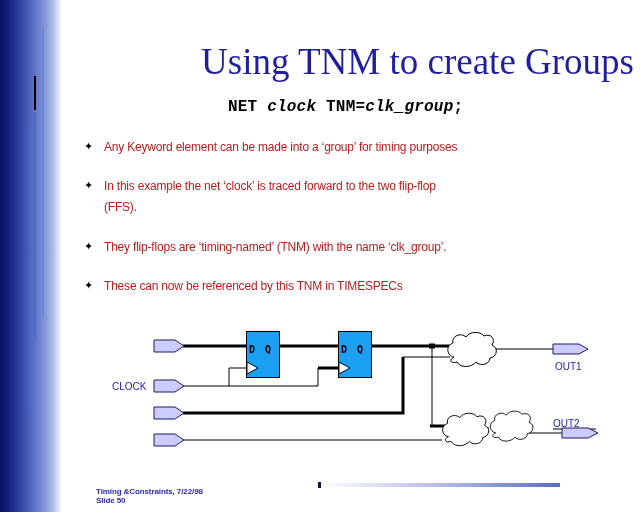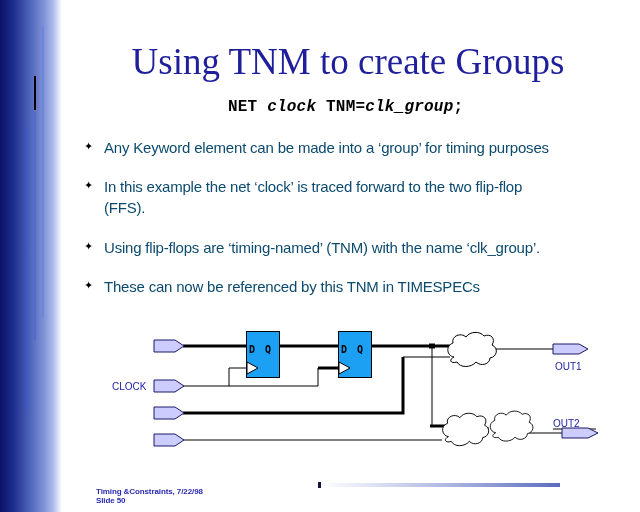--- a/index.html
+++ b/index.html
@@ -12,34 +12,34 @@
     position:absolute;left:0;top:0;width:62px;height:512px;
     background:linear-gradient(90deg,#0a1166 0%,#1e2e8e 22%,#4a60b8 46%,#7d90d6 70%,#afbcea 86%,#ffffff 100%);
   }
   .sline{position:absolute;width:2px;}
   .sline.l1{left:42px;top:27px;height:290px;background:#6d87dc;}
   .sline.l2{left:34px;top:76px;height:34px;background:#000000;}
   .sline.l3{left:34px;top:112px;height:228px;background:#4e6bd0;}
   .sline.l4{left:25px;top:127px;height:286px;background:#3a57c4;}
 
   .title{
-    position:absolute;left:62px;right:6px;top:40px;text-align:center;
+    position:absolute;left:62px;right:6px;top:40px;text-align:right;
     font-family:"Liberation Serif",serif;font-size:37px;color:#1f1f9c;
   }
   .code{
     position:absolute;left:228px;top:98px;
     font-family:"Liberation Mono",monospace;font-weight:bold;font-size:16px;
     color:#000;letter-spacing:0.2px;white-space:pre;
   }
   .code .it{font-style:italic;}
 
   .bullet{position:absolute;left:84px;display:flex;align-items:flex-start;}
   .bullet .marker{width:20px;font-size:11px;padding-top:3px;color:#000;flex:0 0 20px;}
   .bullet .btext{
-    font-size:15px;letter-spacing:-0.2px;line-height:21px;color:#0c4a6e;
+    font-size:12px;letter-spacing:-0.2px;line-height:21px;color:#b91c1c;
     white-space:pre-line;
   }
   .bullet.b1{top:137px;}
   .bullet.b2{top:176px;}
   .bullet.b3{top:237px;}
   .bullet.b4{top:276px;}
 
   svg.diagram{position:absolute;left:0;top:0;width:640px;height:512px;}
   .dlabel{font-family:"Liberation Sans",sans-serif;font-size:10px;fill:#2222aa;}
   .fflabel{font-family:"DejaVu Sans Mono",monospace;font-size:10px;font-weight:bold;fill:#000;}
@@ -71,21 +71,21 @@
   <span class="marker">✦</span>
   <span class="btext">Any Keyword element can be made into a ‘group’ for timing purposes</span>
 </div>
 <div class="bullet b2">
   <span class="marker">✦</span>
   <span class="btext">In this example the net ‘clock’ is traced forward to the two flip-flop
 (FFS).</span>
 </div>
 <div class="bullet b3">
   <span class="marker">✦</span>
-  <span class="btext">Using flip-flops are ‘timing-named’ (TNM) with the name ‘clk_group’.</span>
+  <span class="btext">They flip-flops are ‘timing-named’ (TNM) with the name ‘clk_group’.</span>
 </div>
 <div class="bullet b4">
   <span class="marker">✦</span>
   <span class="btext">These can now be referenced by this TNM in TIMESPECs</span>
 </div>
 
 <svg class="diagram" viewBox="0 0 640 512">
 
   <g stroke="#000" fill="none">
 

